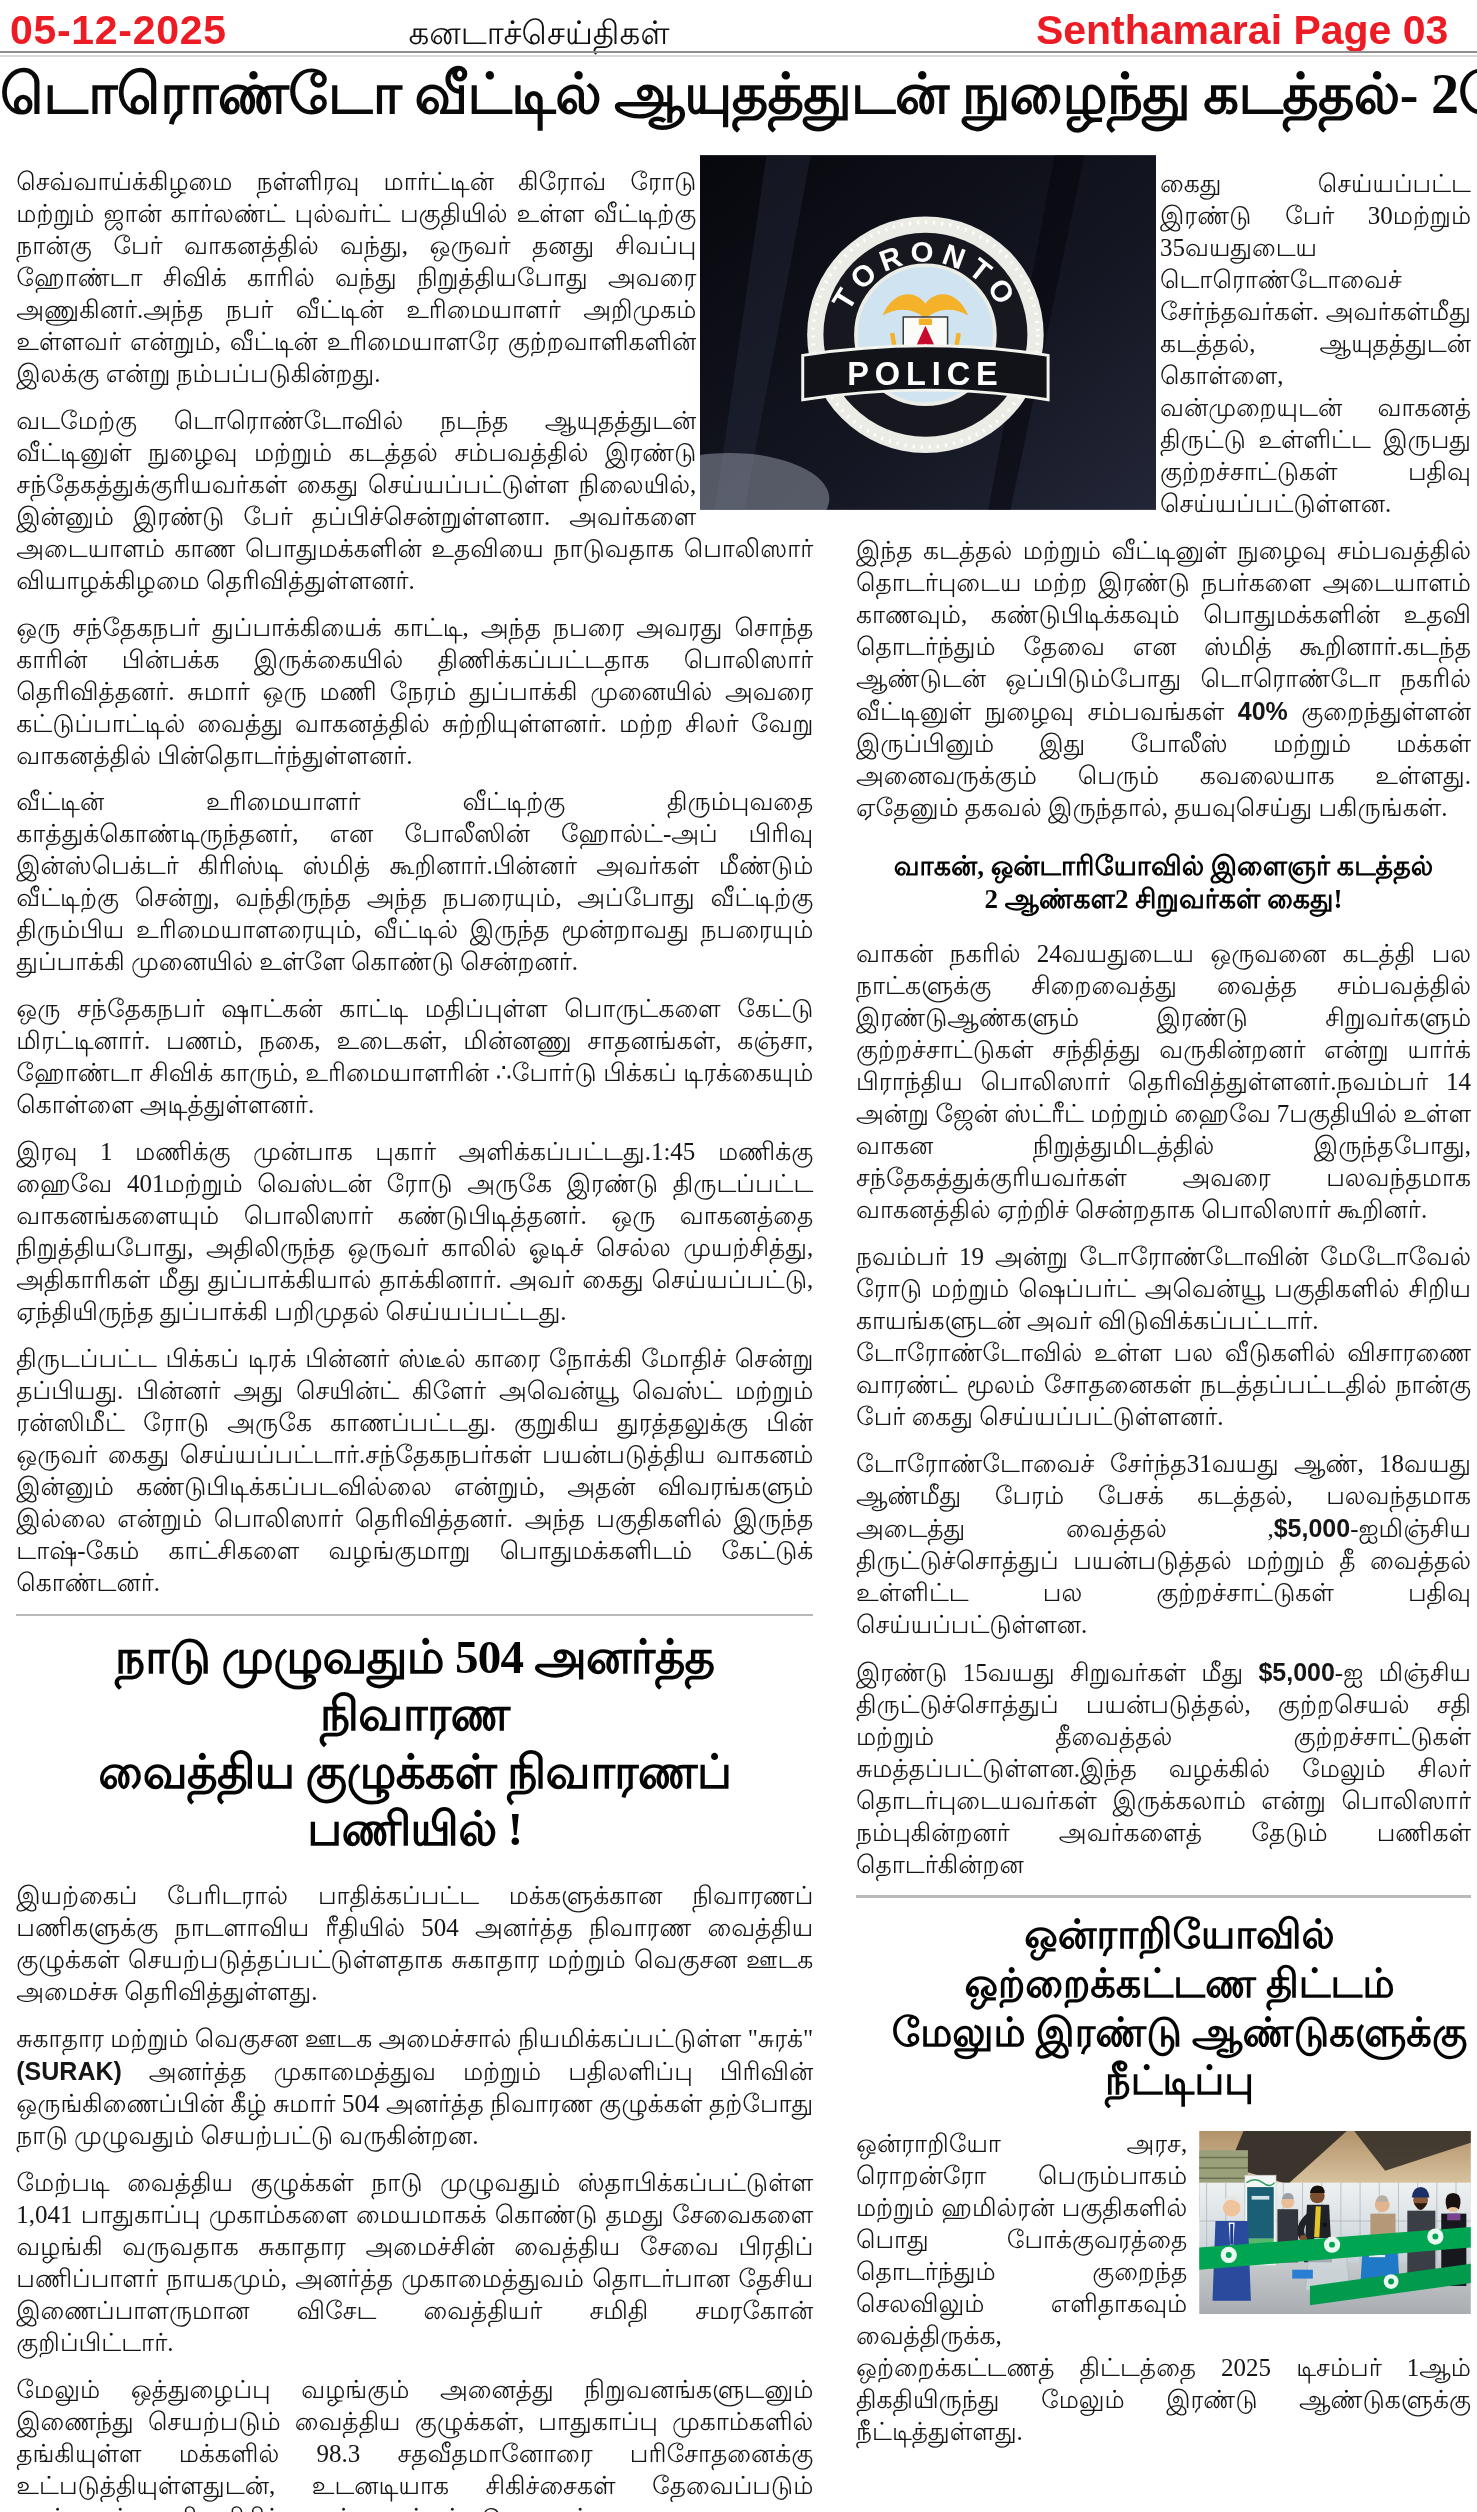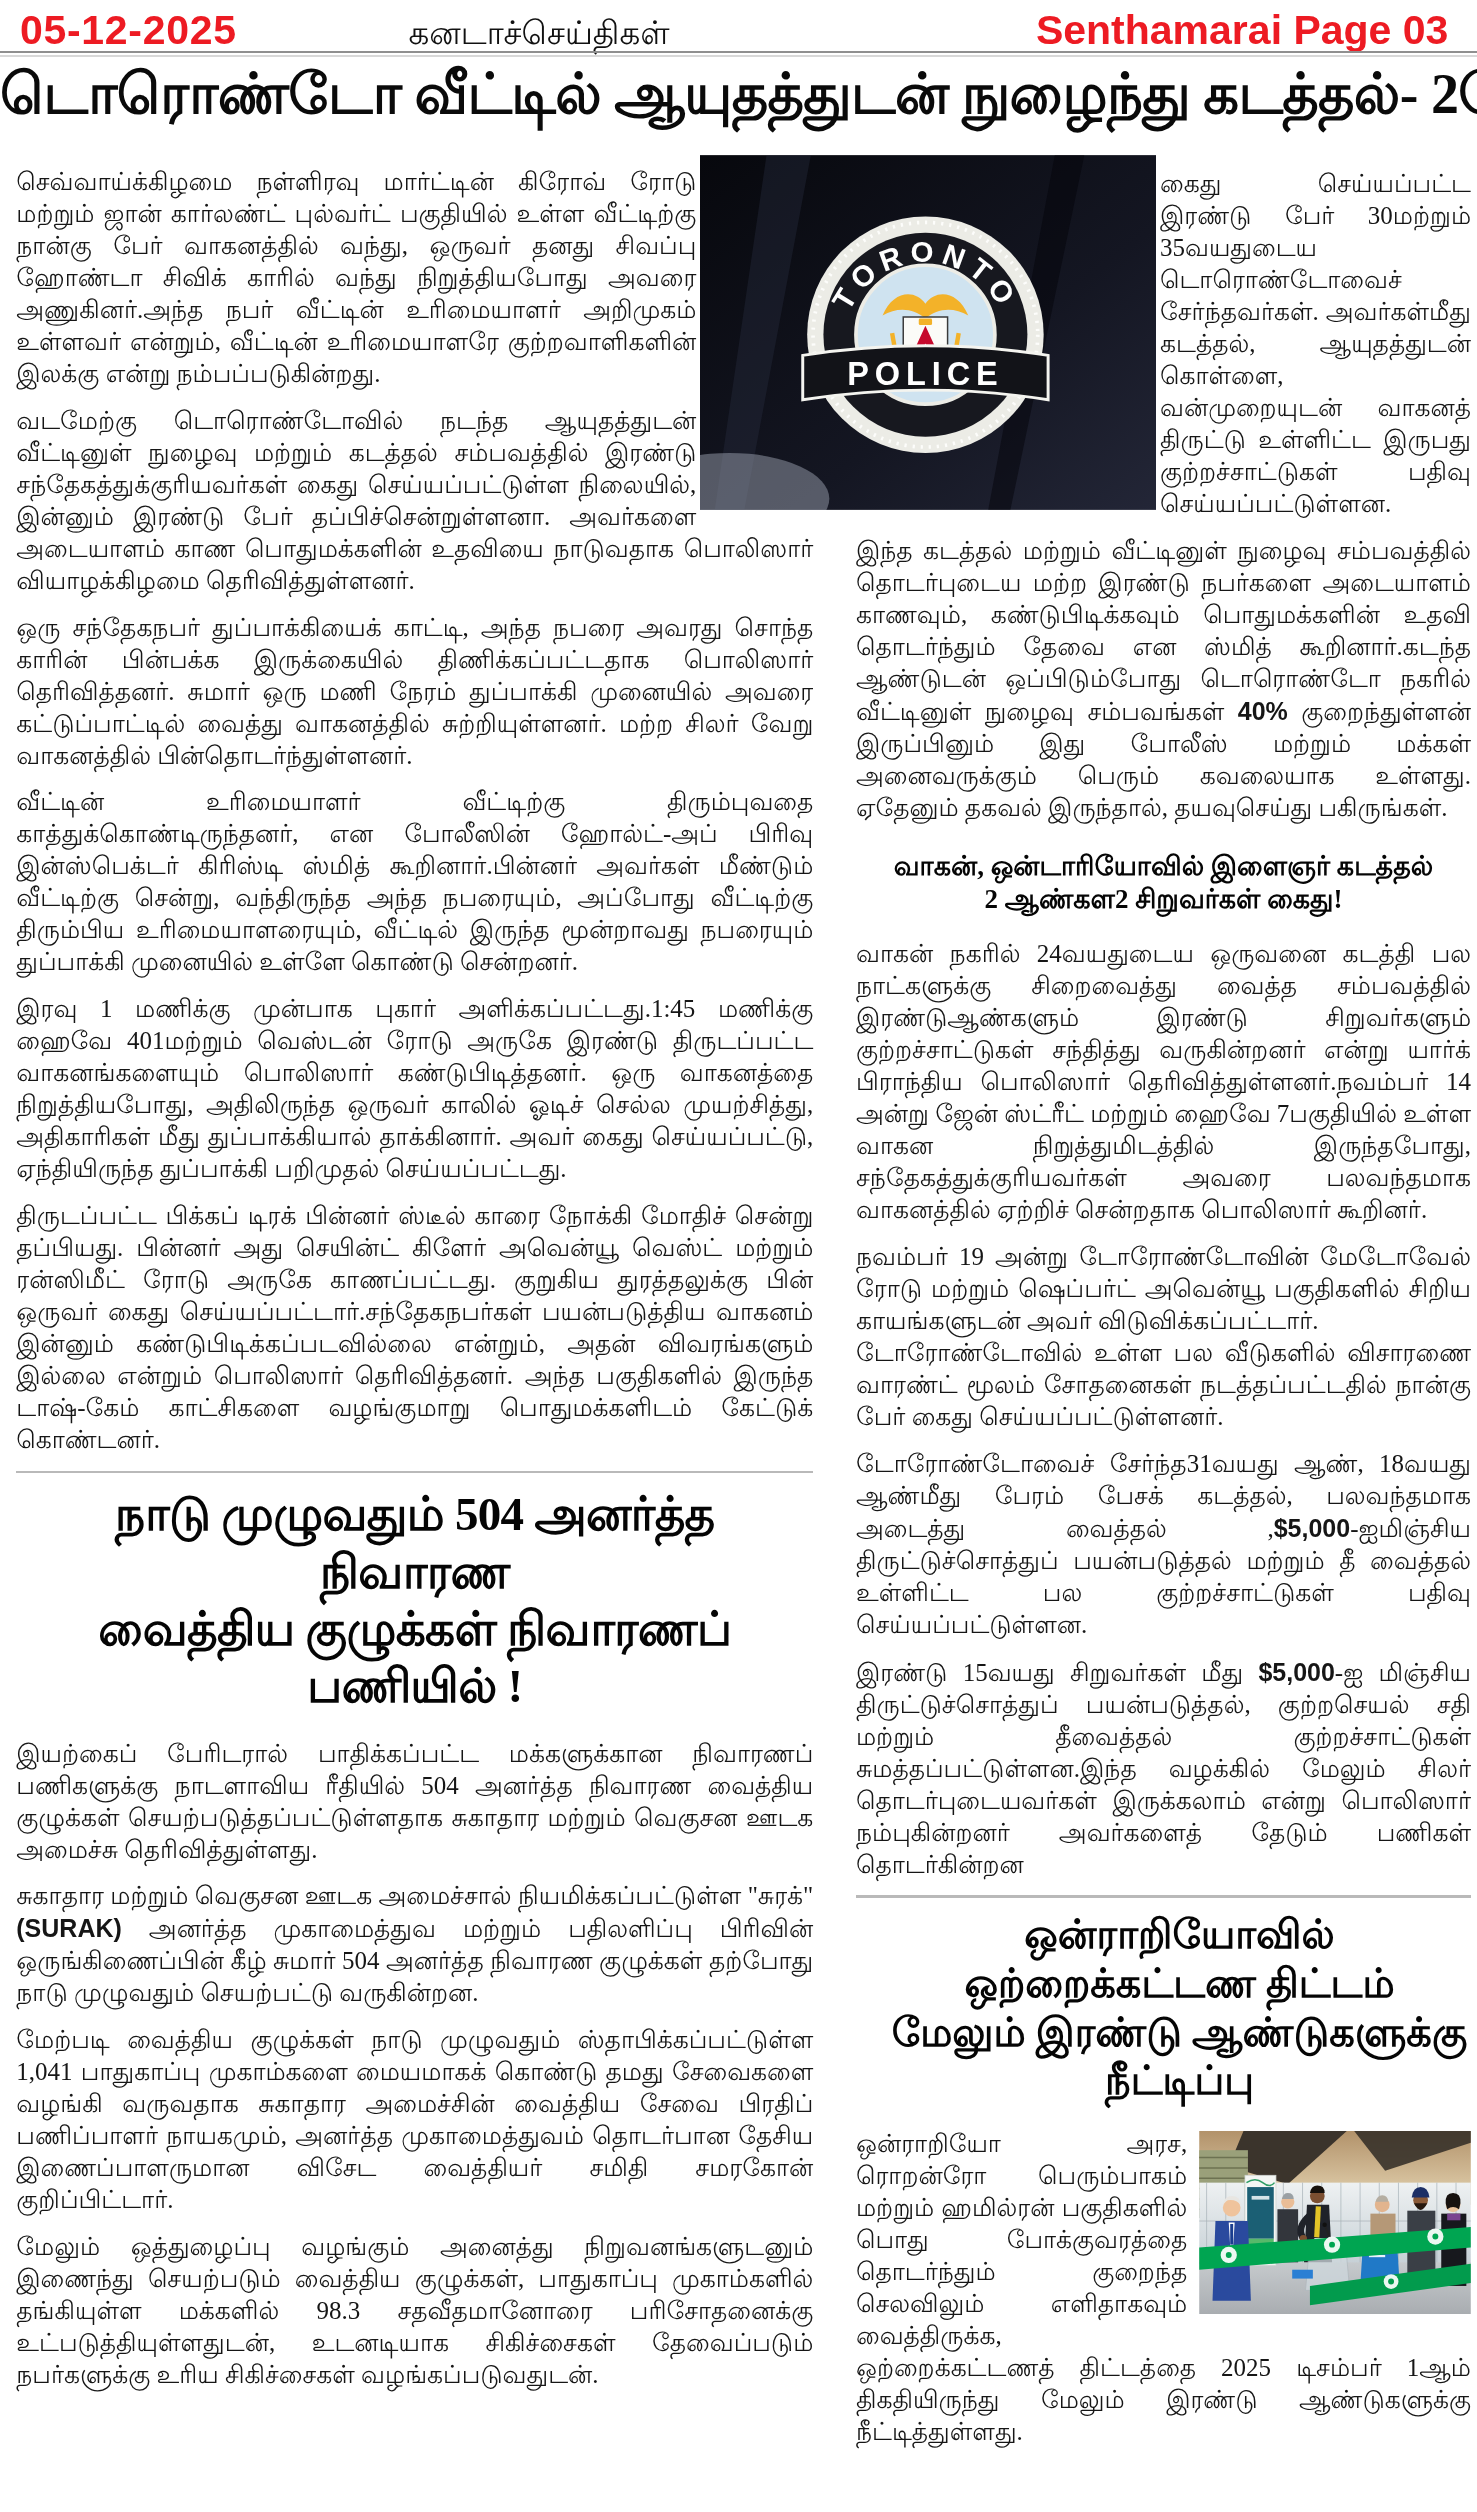--- a/index.html
+++ b/index.html
@@ -8,21 +8,21 @@
     background: #ffffff;
     overflow: hidden;
     font-family: "Liberation Serif", serif;
     color: #161616;
     position: relative;
   }
   .abs { position: absolute; }
 
   
   #header-date {
-    left: 20px; top: 7.4px;
+    left: 10px; top: 7.4px;
     font-family: "Liberation Sans", sans-serif;
     font-weight: bold; font-size: 41px; color: #ed1b23;
     letter-spacing: 0.7px;
   }
   #header-title {
     left: 384px; top: 14.8px; width: 310px; text-align: center;
     font-weight: normal; font-size: 32.5px; color: #111;
   }
   #header-edition {
     right: 29.6px; top: 7.4px;
@@ -124,20 +124,21 @@
     </g>
   </svg>
 </div>
 
 <div class="abs" id="col-left">
   <div class="spacer-r"></div>
   <p class="body">செவ்வாய்க்கிழமை நள்ளிரவு மார்ட்டின் கிரோவ் ரோடு மற்றும் ஜான் கார்லண்ட் புல்வர்ட் பகுதியில் உள்ள வீட்டிற்கு நான்கு பேர் வாகனத்தில் வந்து, ஒருவர் தனது சிவப்பு ஹோண்டா சிவிக் காரில் வந்து நிறுத்தியபோது அவரை அணுகினர்.அந்த நபர் வீட்டின் உரிமையாளர் அறிமுகம் உள்ளவர் என்றும், வீட்டின் உரிமையாளரே குற்றவாளிகளின் இலக்கு என்று நம்பப்படுகின்றது.</p>
   <p class="body">வடமேற்கு டொரொண்டோவில் நடந்த ஆயுதத்துடன் வீட்டினுள் நுழைவு மற்றும் கடத்தல் சம்பவத்தில் இரண்டு சந்தேகத்துக்குரியவர்கள் கைது செய்யப்பட்டுள்ள நிலையில், இன்னும் இரண்டு பேர் தப்பிச்சென்றுள்ளனா. அவர்களை அடையாளம் காண பொதுமக்களின் உதவியை நாடுவதாக பொலிஸார் வியாழக்கிழமை தெரிவித்துள்ளனர்.</p>
   <p class="body">ஒரு சந்தேகநபர் துப்பாக்கியைக் காட்டி, அந்த நபரை அவரது சொந்த காரின் பின்பக்க இருக்கையில் திணிக்கப்பட்டதாக பொலிஸார் தெரிவித்தனர். சுமார் ஒரு மணி நேரம் துப்பாக்கி முனையில் அவரை கட்டுப்பாட்டில் வைத்து வாகனத்தில் சுற்றியுள்ளனர். மற்ற சிலர் வேறு வாகனத்தில் பின்தொடர்ந்துள்ளனர்.</p>
   <p class="body">வீட்டின் உரிமையாளர் வீட்டிற்கு திரும்புவதை காத்துக்கொண்டிருந்தனர், என போலீஸின் ஹோல்ட்-அப் பிரிவு இன்ஸ்பெக்டர் கிரிஸ்டி ஸ்மித் கூறினார்.பின்னர் அவர்கள் மீண்டும் வீட்டிற்கு சென்று, வந்திருந்த அந்த நபரையும், அப்போது வீட்டிற்கு திரும்பிய உரிமையாளரையும், வீட்டில் இருந்த மூன்றாவது நபரையும் துப்பாக்கி முனையில் உள்ளே கொண்டு சென்றனர்.</p>
+  <p class="body">ஒரு சந்தேகநபர் ஷாட்கன் காட்டி மதிப்புள்ள பொருட்களை கேட்டு மிரட்டினார். பணம், நகை, உடைகள், மின்னணு சாதனங்கள், கஞ்சா, ஹோண்டா சிவிக் காரும், உரிமையாளரின் ∴போர்டு பிக்கப் டிரக்கையும் கொள்ளை அடித்துள்ளனர்.</p>
   <p class="body">இரவு 1 மணிக்கு முன்பாக புகார் அளிக்கப்பட்டது.1:45 மணிக்கு ஹைவே 401மற்றும் வெஸ்டன் ரோடு அருகே இரண்டு திருடப்பட்ட வாகனங்களையும் பொலிஸார் கண்டுபிடித்தனர். ஒரு வாகனத்தை நிறுத்தியபோது, அதிலிருந்த ஒருவர் காலில் ஓடிச் செல்ல முயற்சித்து, அதிகாரிகள் மீது துப்பாக்கியால் தாக்கினார். அவர் கைது செய்யப்பட்டு, ஏந்தியிருந்த துப்பாக்கி பறிமுதல் செய்யப்பட்டது.</p>
   <p class="body">திருடப்பட்ட பிக்கப் டிரக் பின்னர் ஸ்டீல் காரை நோக்கி மோதிச் சென்று தப்பியது. பின்னர் அது செயின்ட் கிளேர் அவென்யூ வெஸ்ட் மற்றும் ரன்ஸிமீட் ரோடு அருகே காணப்பட்டது. குறுகிய துரத்தலுக்கு பின் ஒருவர் கைது செய்யப்பட்டார்.சந்தேகநபர்கள் பயன்படுத்திய வாகனம் இன்னும் கண்டுபிடிக்கப்படவில்லை என்றும், அதன் விவரங்களும் இல்லை என்றும் பொலிஸார் தெரிவித்தனர். அந்த பகுதிகளில் இருந்த டாஷ்-கேம் காட்சிகளை வழங்குமாறு பொதுமக்களிடம் கேட்டுக் கொண்டனர்.</p>
 
   <div class="rule"></div>
 
   <h2 class="sub" id="h-surak">
     <span style="display:block">நாடு முழுவதும் 504 அனர்த்த நிவாரண</span>
     <span style="display:block">வைத்திய குழுக்கள் நிவாரணப் பணியில் !</span>
   </h2>
 

